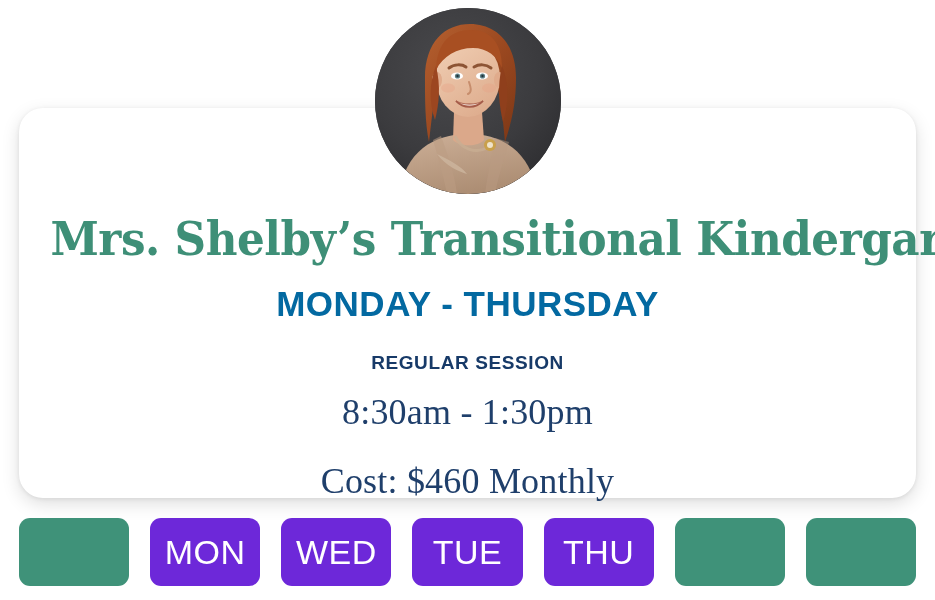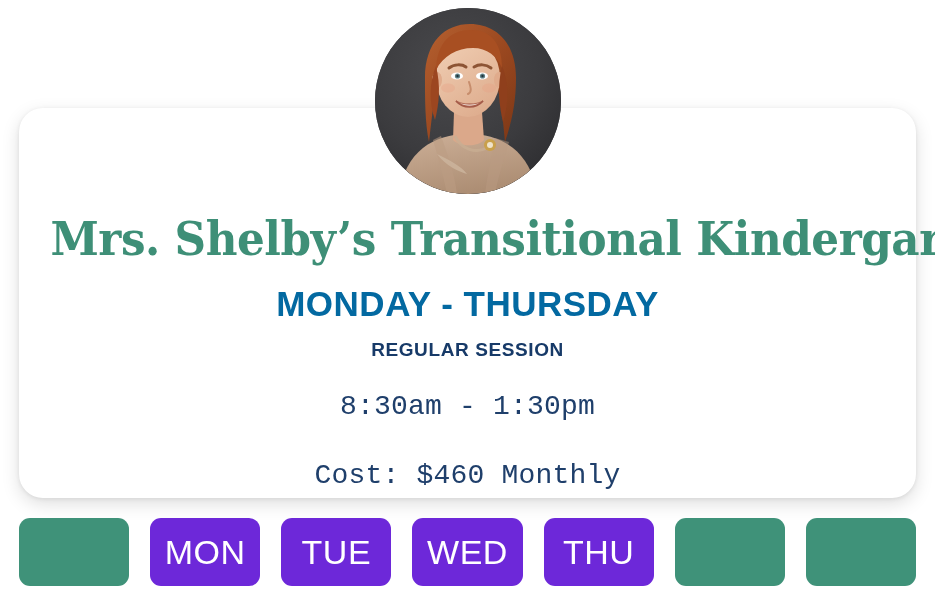--- a/index.html
+++ b/index.html
@@ -80,36 +80,36 @@
     font-weight: 700;
     font-size: 35px;
     letter-spacing: 0.5px;
     color: #0369a1;
     white-space: nowrap;
   }
 
   .session-label {
     position: absolute;
     left: 0;
-    top: 231px;
+    top: 244px;
     width: 100%;
     font-family: "Liberation Sans", sans-serif;
     font-weight: 700;
     font-size: 19px;
     letter-spacing: 0.6px;
     color: #173A68;
   }
 
   .detail-line {
     position: absolute;
     left: 0;
     width: 100%;
-    font-family: Liberation Mono, monospace;
+    font-family: Liberation Serif, serif;
     font-weight: 400;
-    font-size: 28px;
+    font-size: 36px;
     letter-spacing: 0.2px;
     color: #1F3F6B;
   }
   .detail-time { top: 283px; }
   .detail-cost { top: 318px; margin-top: 34px; }
 
   
   .tiles {
     position: absolute;
     left: 19px;
@@ -219,24 +219,24 @@
   </div>
 
   <div class="tiles">
       <div class="tile green">
         <span></span>
       </div>
       <div class="tile navy">
         <span>MON</span>
       </div>
       <div class="tile navy">
+        <span>WED</span>
+      </div>
+      <div class="tile navy">
         <span>TUE</span>
-      </div>
-      <div class="tile navy">
-        <span>WED</span>
       </div>
       <div class="tile navy">
         <span>THU</span>
       </div>
       <div class="tile green">
         <span></span>
       </div>
       <div class="tile green">
         <span></span>
       </div>

